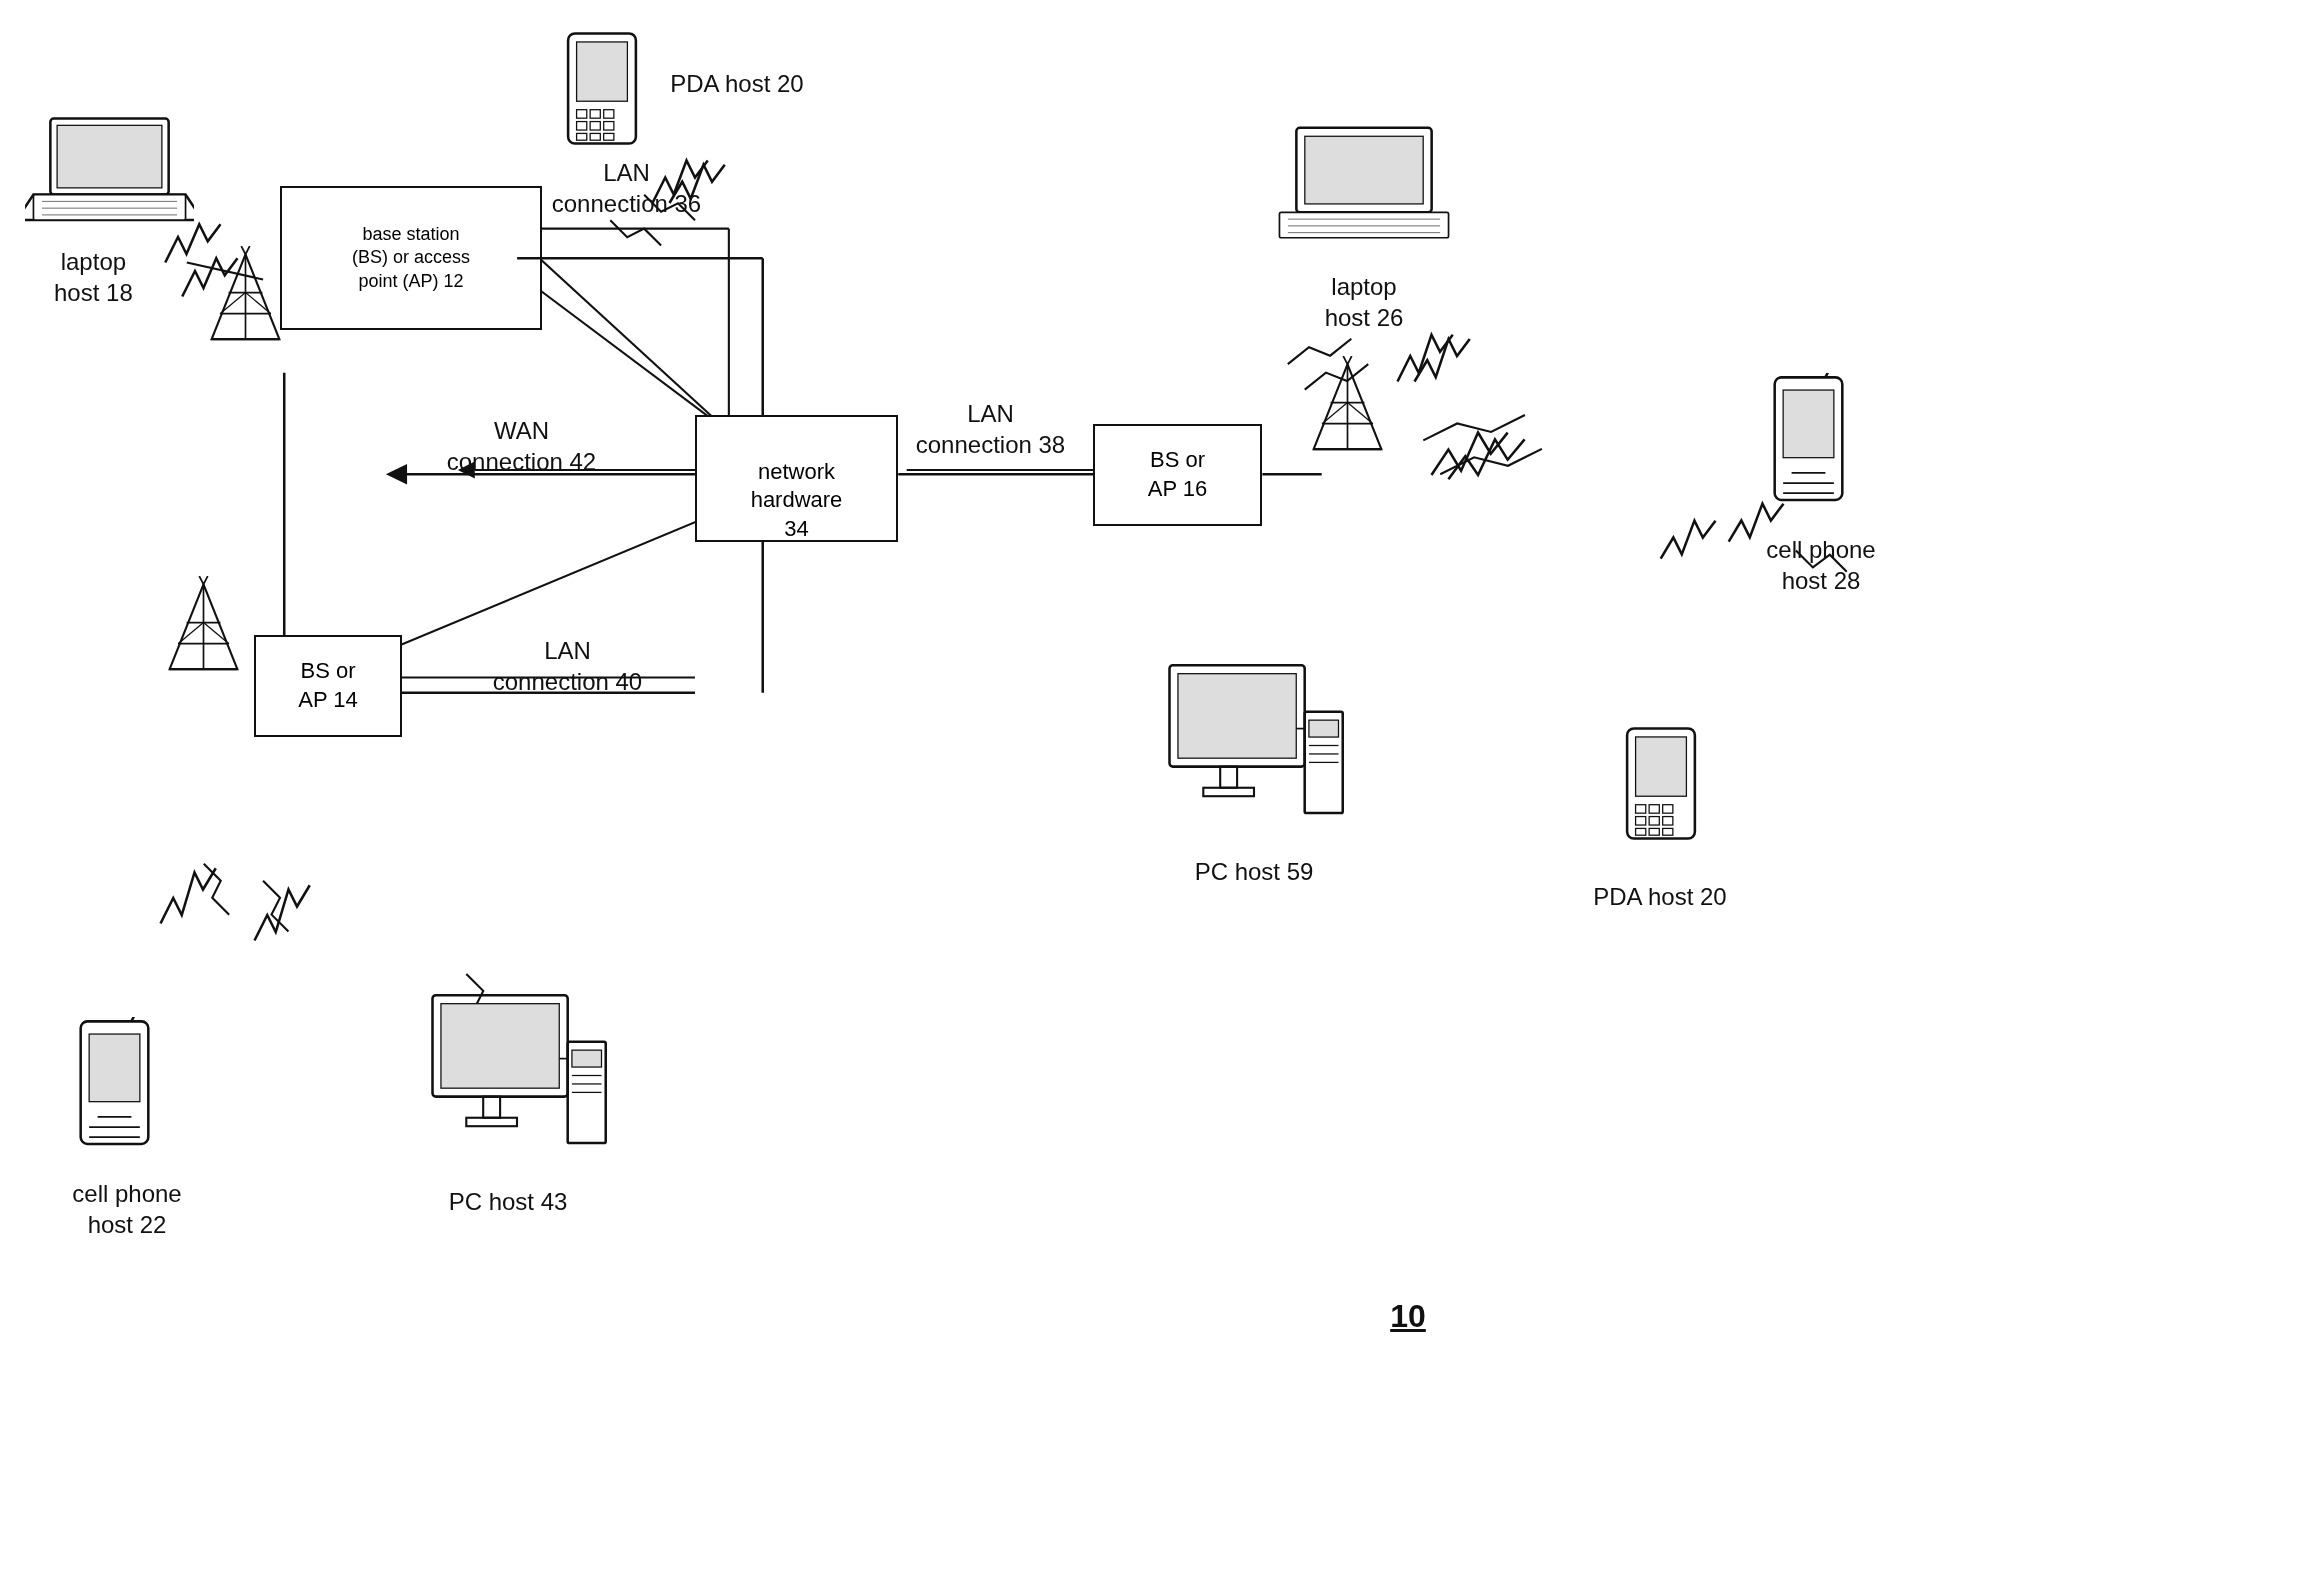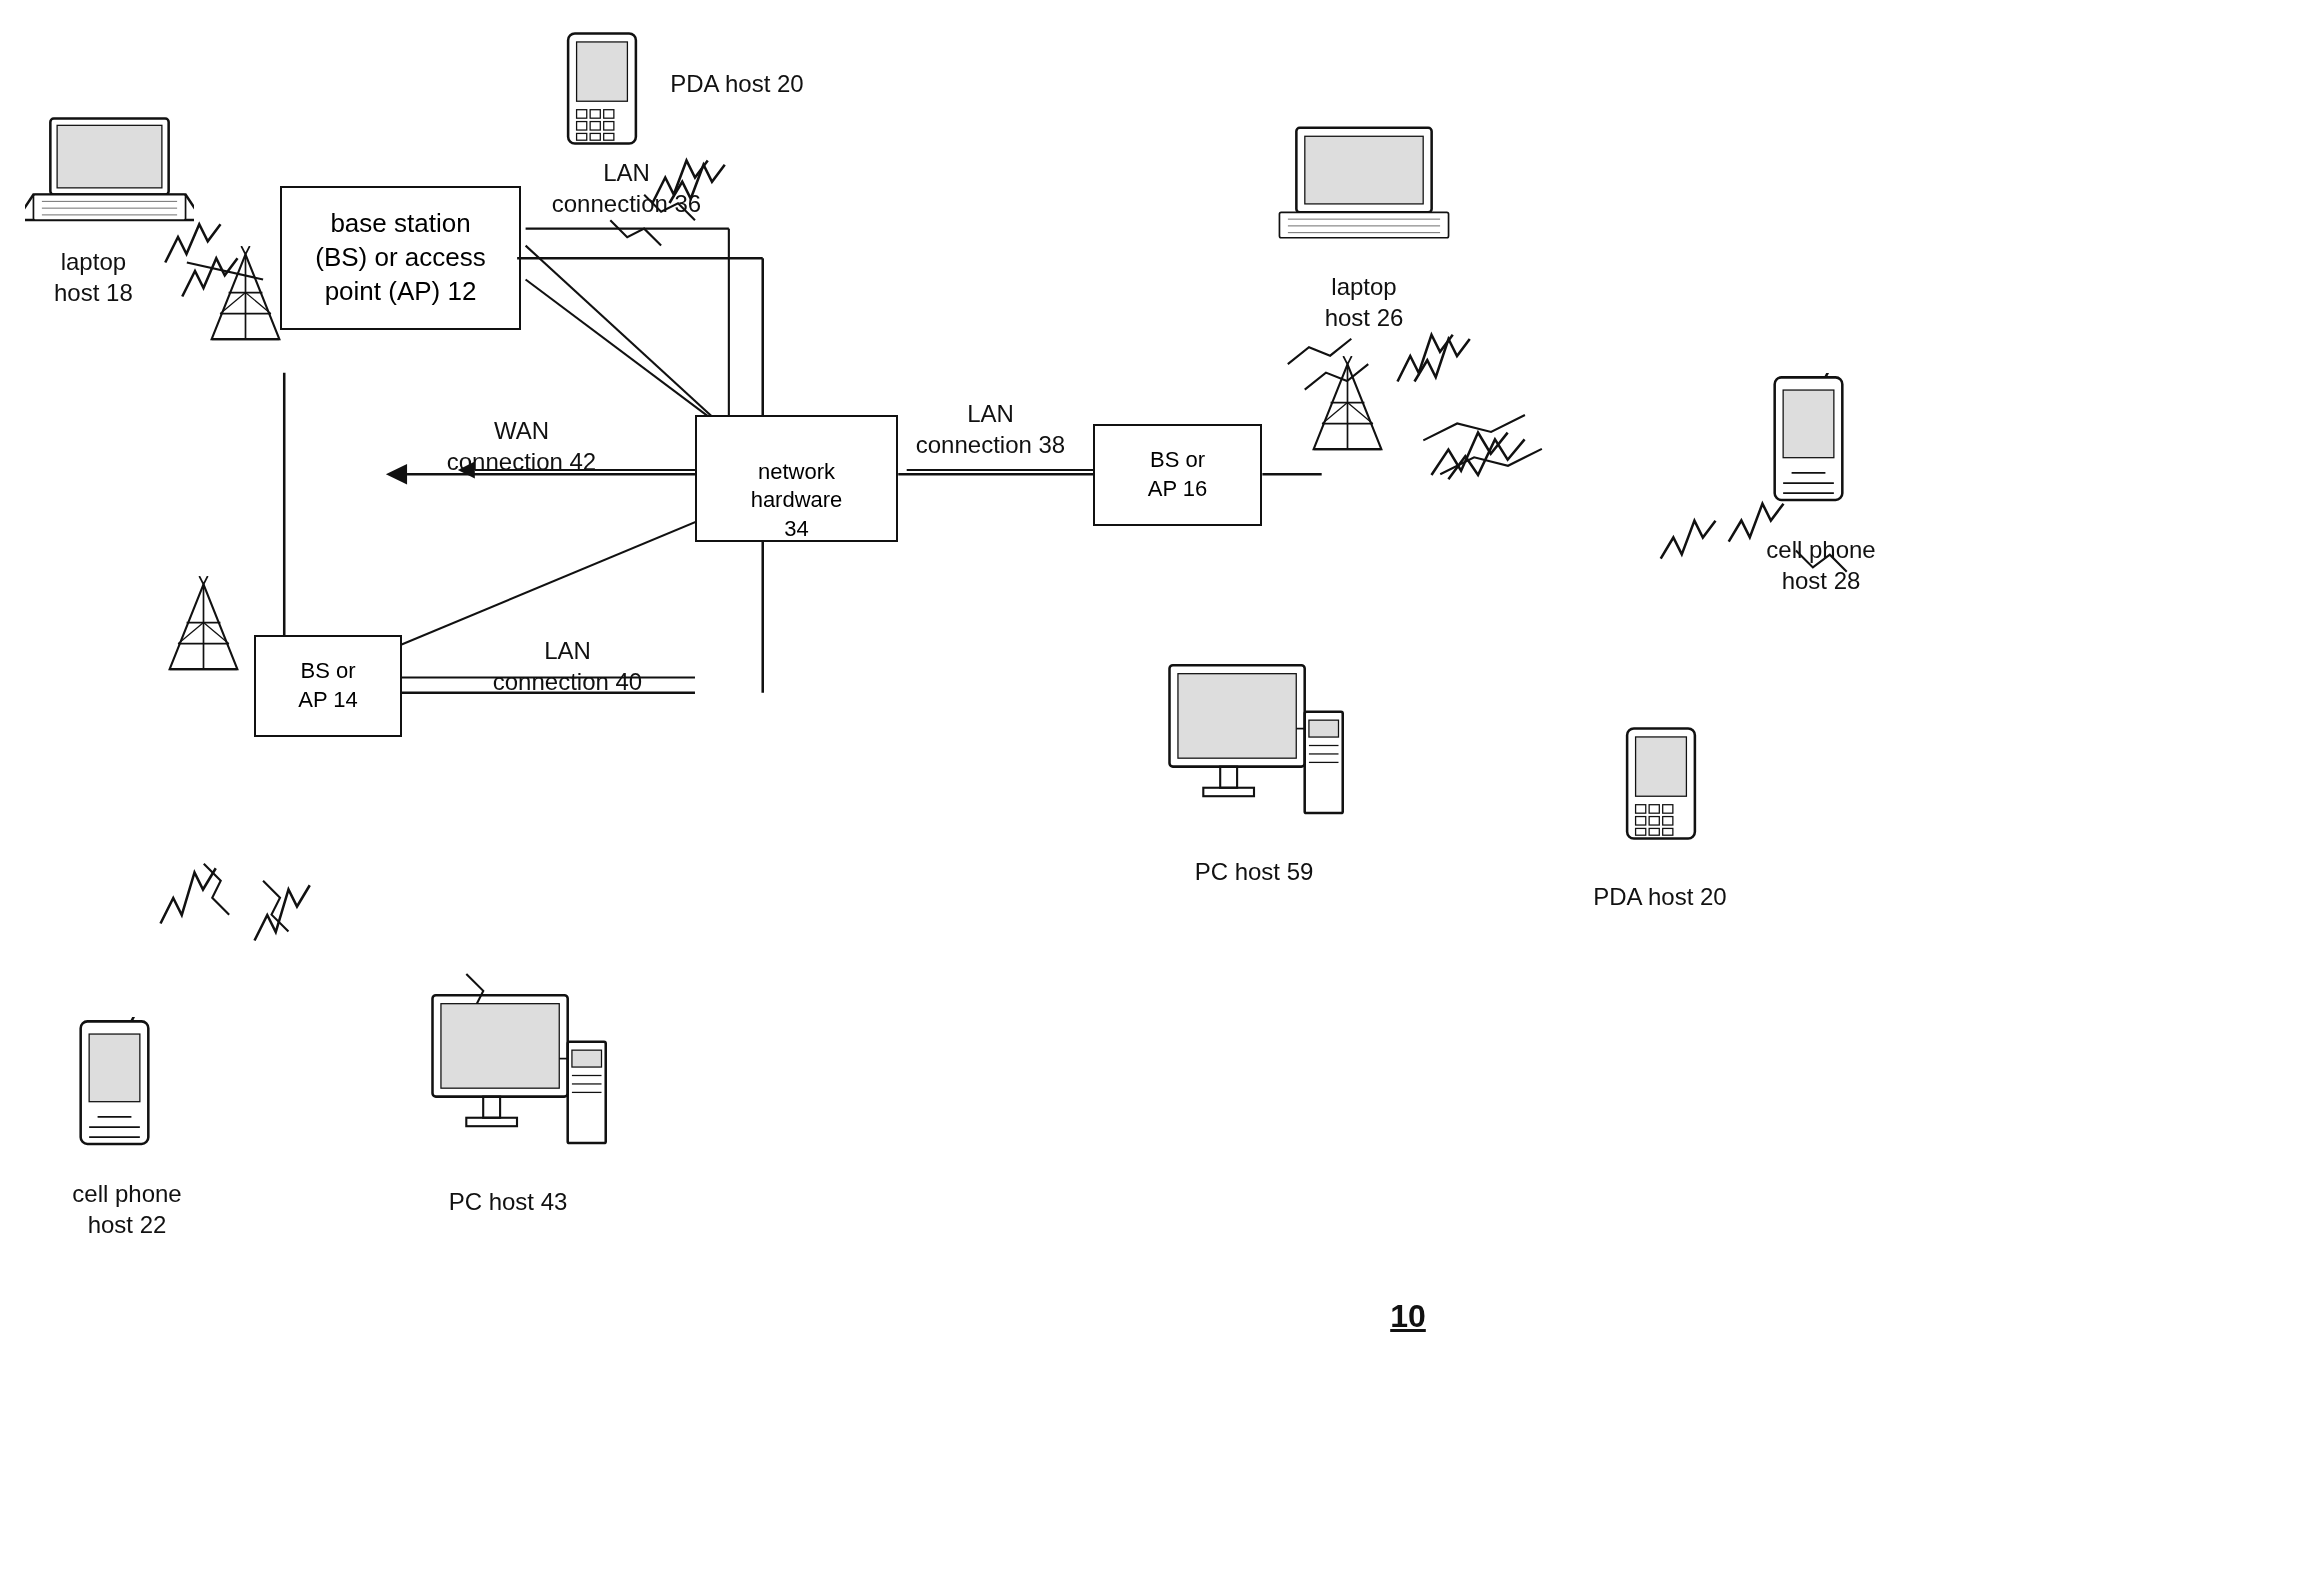--- a/index.html
+++ b/index.html
@@ -149,21 +149,21 @@
       <line x1="20" y1="80" x2="50" y2="55" stroke="#111" stroke-width="1.5"></line>
       <line x1="80" y1="80" x2="50" y2="55" stroke="#111" stroke-width="1.5"></line>
 
       <line x1="50" y1="10" x2="45" y2="0" stroke="#111" stroke-width="2"></line>
       <line x1="50" y1="10" x2="55" y2="0" stroke="#111" stroke-width="2"></line>
 
       <line x1="10" y1="110" x2="90" y2="110" stroke="#111" stroke-width="2.5"></line>
     </svg>
   </div>
 
-  <div class="box" style="left:280px;top:186px;width:241px;height:144px;font-size:26px;">
+  <div class="box" style="left:280px;top:186px;width:262px;height:144px;font-size:18px;">
     <span style="white-space:pre-line;">base station
 (BS) or access
 point (AP) 12</span>
   </div>
 
   <div class="label" style="left:542px;top:157px;width:169px;">
     <span style="white-space:pre-line;">LAN
 connection 36</span>
   </div>
 

